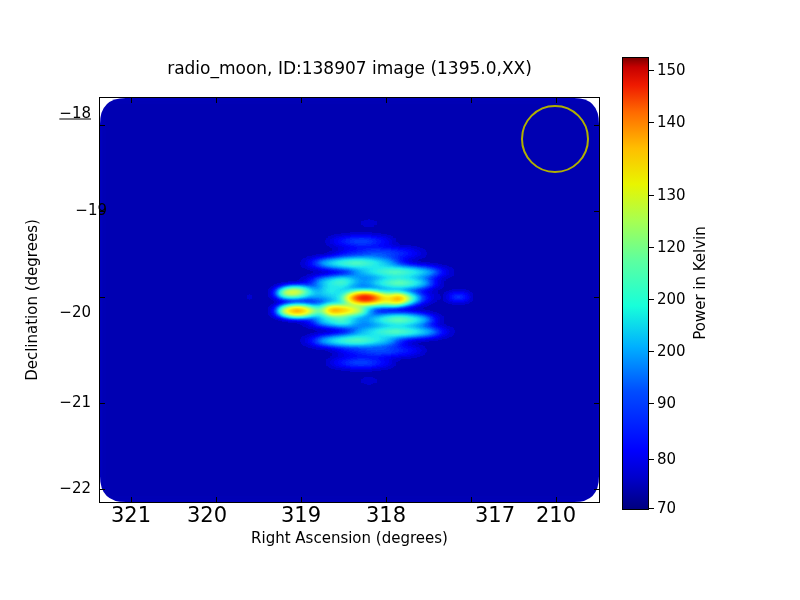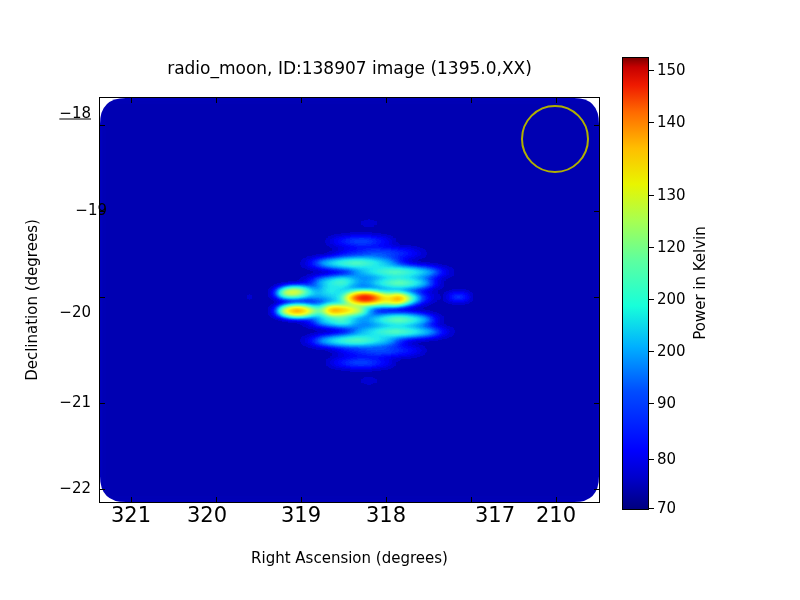--- a/index.html
+++ b/index.html
@@ -82,21 +82,20 @@
   }
   #xlabel {
     position: absolute;
     left: 99px;
     top: 529px;
     width: 501px;
     text-align: center;
     font-size: 15px;
     line-height: 18px;
     white-space: nowrap;
-    margin-top: 20px;
   }
   #ylabel {
     position: absolute;
     left: 0px;
     top: 300px;
     font-size: 15px;
     line-height: 18px;
     white-space: nowrap;
     transform: translate(-50%, -50%) rotate(-90deg);
     transform-origin: center center;

